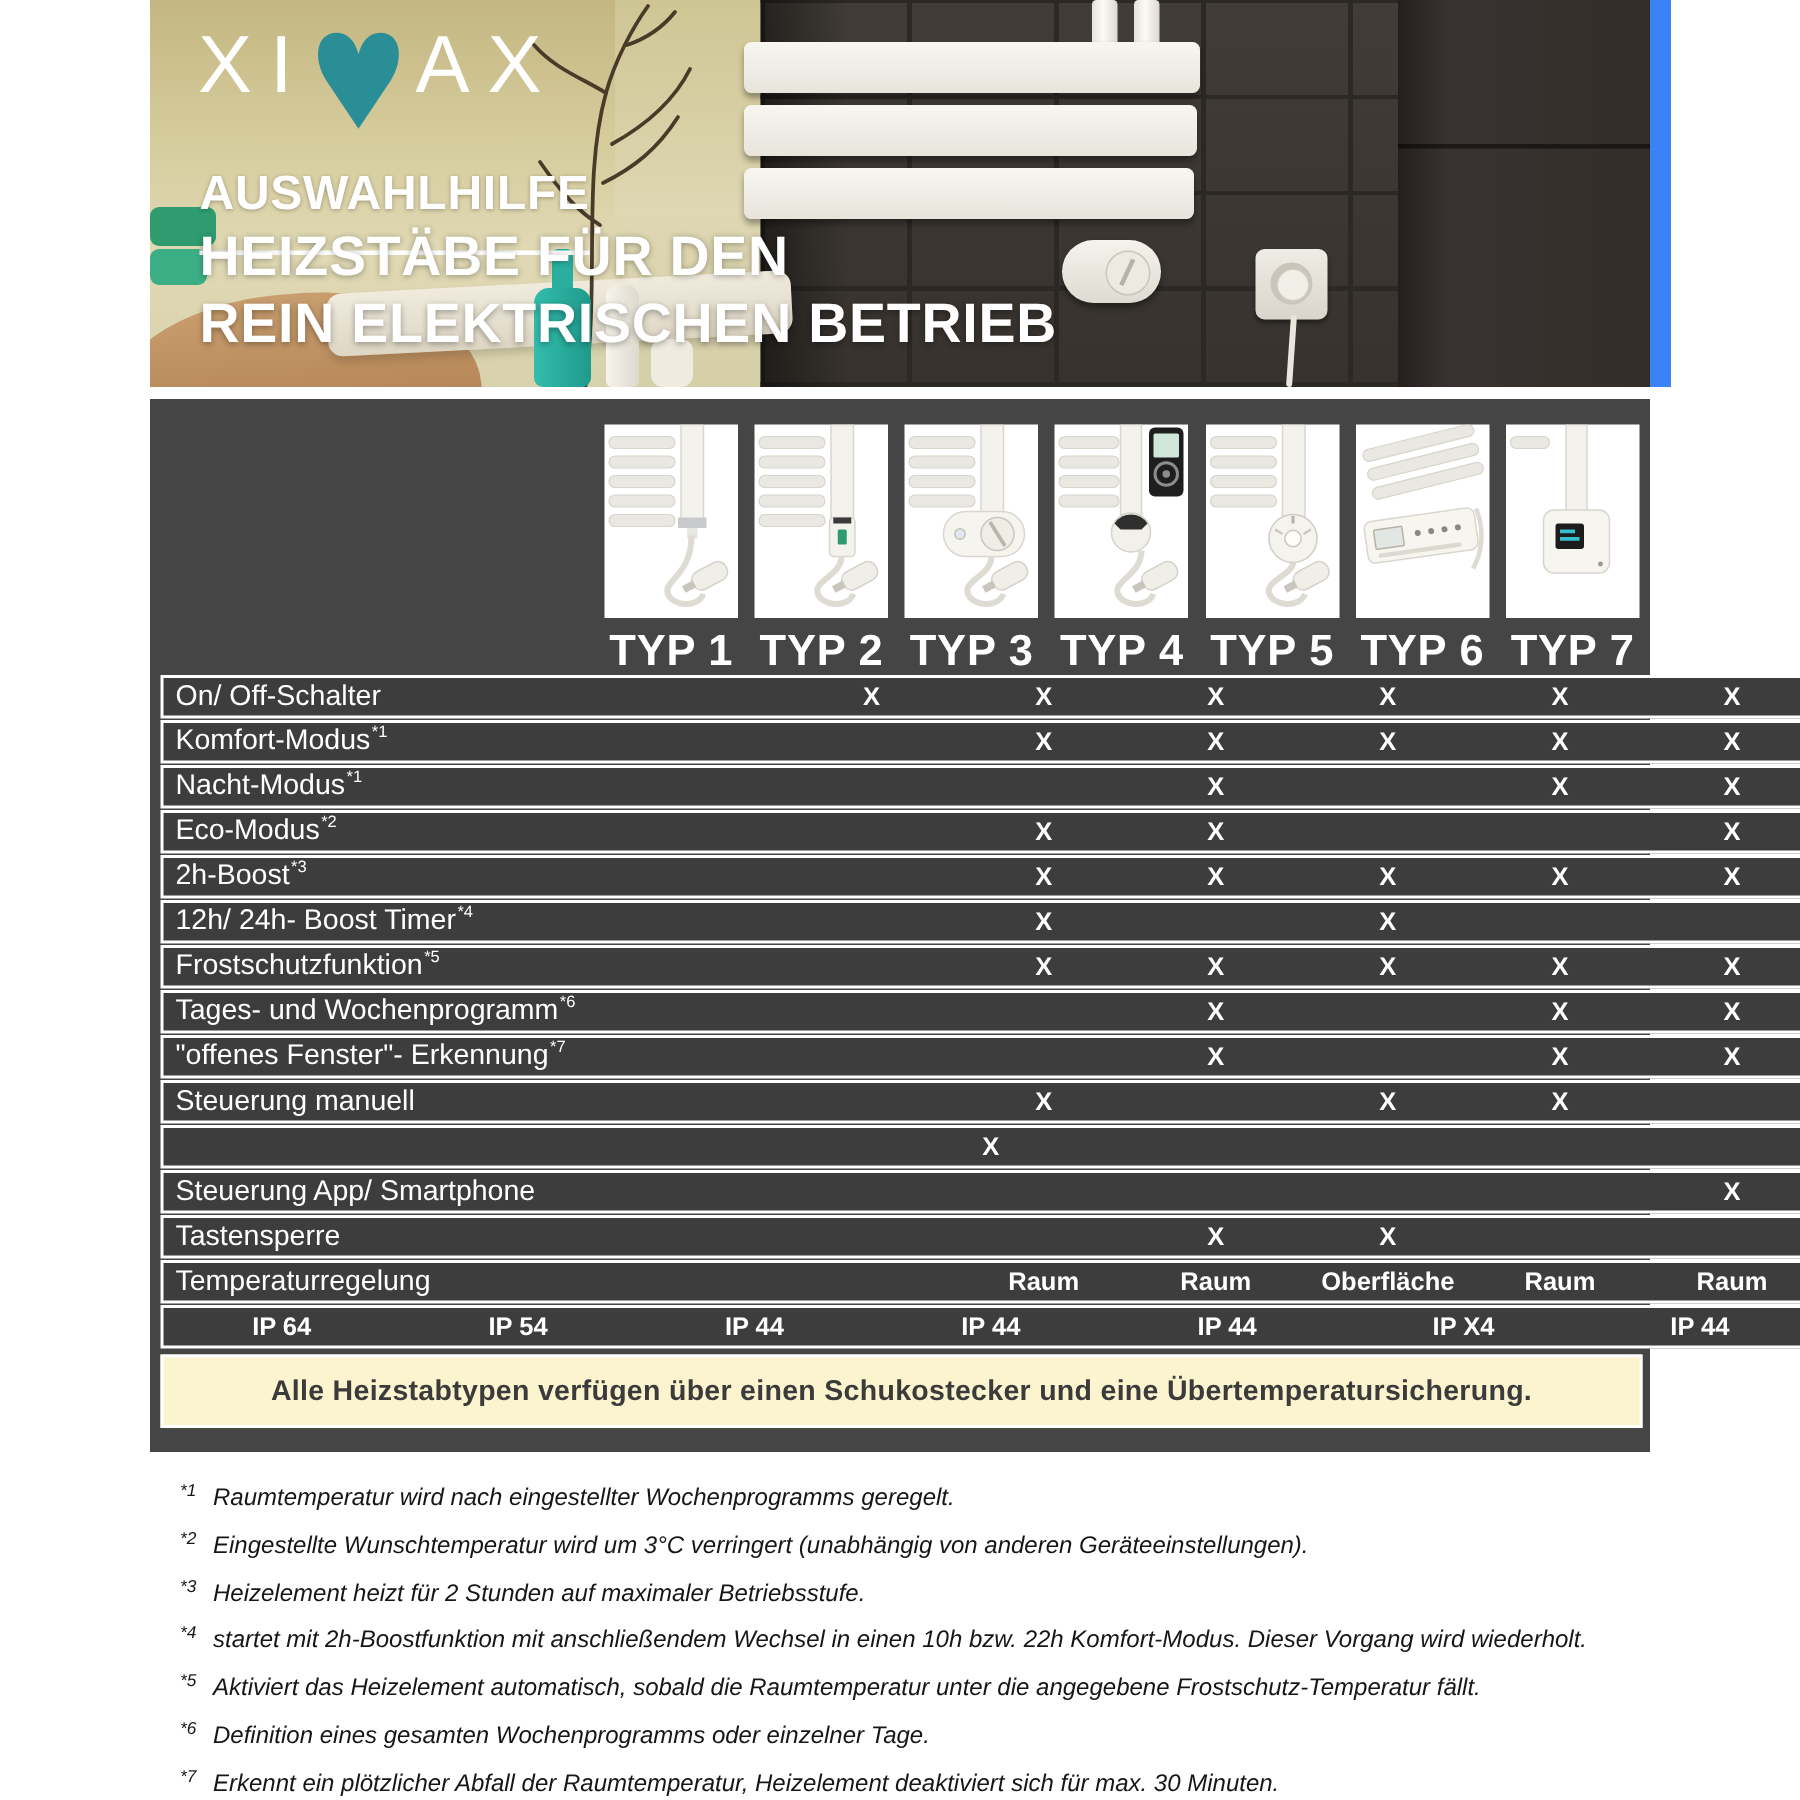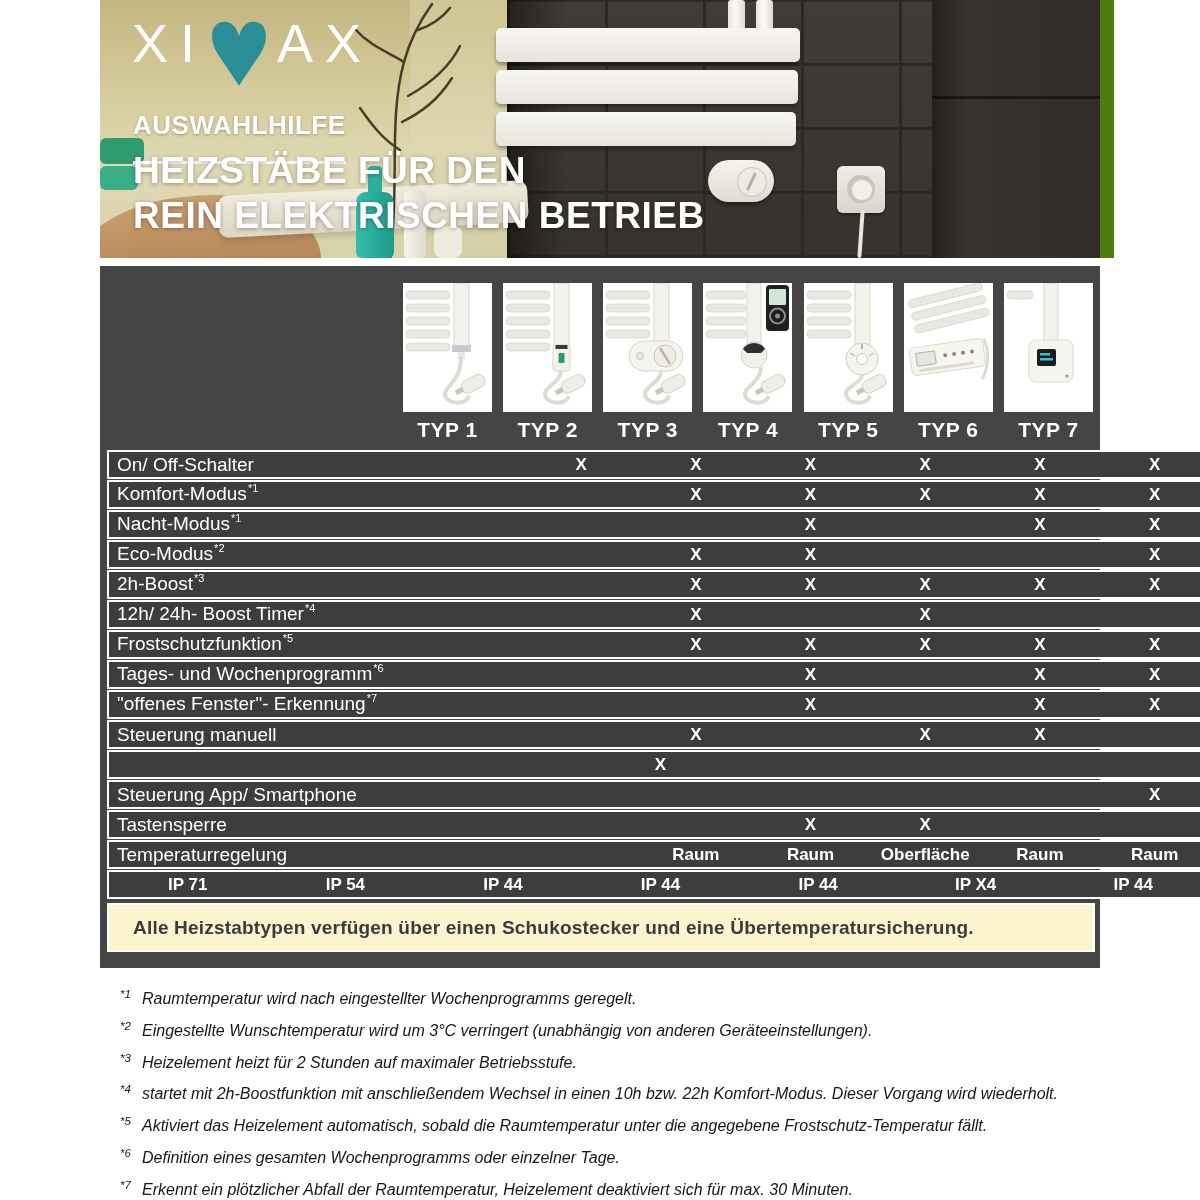--- a/index.html
+++ b/index.html
@@ -1,19 +1,19 @@
 <!DOCTYPE html>
 <html><head>
 <meta charset="utf-8">
 <style>
   html,body{margin:0;padding:0;}
   body{width:1200px;height:1200px;background:#ffffff;font-family:"Liberation Sans",sans-serif;position:relative;overflow:hidden;}
 
   
-  .hero{position:absolute;left:100px;top:0;width:1014px;height:258px;overflow:hidden;background:#4d7c0f;}
+  .hero{position:absolute;left:100px;top:0;width:1014px;height:258px;overflow:hidden;background:#3b82f6;}
   .hero-left{position:absolute;left:0;top:0;width:310px;height:258px;
     background:linear-gradient(180deg,#c3b682 0%,#d5cb9b 35%,#e0d9b4 65%,#d8d2ac 100%);}
   .hero-mid{position:absolute;left:310px;top:0;width:100px;height:258px;
     background:linear-gradient(180deg,#cfc594 0%,#ded7b2 55%,#d5cfa8 100%);}
   .hero-tiles{position:absolute;left:407px;top:0;width:593px;height:258px;
     background:
       linear-gradient(90deg,rgba(0,0,0,.45),rgba(0,0,0,0) 10%),
       repeating-linear-gradient(0deg,#2c2824 0 3px,rgba(0,0,0,0) 3px 64px),
       repeating-linear-gradient(90deg,#2c2824 0 3px,rgba(0,0,0,0) 3px 98px),
       linear-gradient(180deg,#413c37,#37322d);}
@@ -34,39 +34,39 @@
   .table-edge{position:absolute;left:118px;top:188px;width:310px;height:42px;border-radius:10px;background:linear-gradient(180deg,#f0ebdd,#ddd6c4);transform:rotate(-3deg);box-shadow:0 4px 6px rgba(0,0,0,.15);}
   .vase-teal-neck{position:absolute;left:268px;top:166px;width:14px;height:30px;background:#2aaf9f;border-radius:4px;}
   .vase-teal-body{position:absolute;left:256px;top:192px;width:38px;height:66px;background:linear-gradient(90deg,#33bdac,#1f9a8b);border-radius:10px 10px 6px 6px;}
   .vase-white{position:absolute;left:304px;top:190px;width:22px;height:68px;background:linear-gradient(90deg,#f7f4ec,#ddd9cd);border-radius:8px 8px 4px 4px;}
   .vase-jug{position:absolute;left:334px;top:226px;width:28px;height:32px;background:#efebe0;border-radius:8px;}
   .branch-svg{position:absolute;left:230px;top:0;width:220px;height:260px;}
 
   .logo{position:absolute;left:32px;top:16px;display:flex;align-items:flex-start;color:#ffffff;
     font-size:54px;font-weight:500;letter-spacing:12px;line-height:1;}
   .logo-m{width:72px;height:72px;margin:0 2px 0 -4px;}
-  .eyebrow{position:absolute;left:33px;top:110px;color:#fff;font-size:26px;font-weight:bold;letter-spacing:.5px;
+  .eyebrow{position:absolute;left:33px;top:110px;color:#fff;font-size:32px;font-weight:bold;letter-spacing:.5px;
     border-bottom:3px solid #fff;padding-bottom:20px;text-shadow:0 1px 3px rgba(0,0,0,.3);}
   .hero-title{position:absolute;left:33px;top:148px;color:#fff;font-size:37px;font-weight:bold;line-height:45px;
     letter-spacing:.5px;text-shadow:0 1px 4px rgba(0,0,0,.35);}
 
   
   .panel{position:absolute;left:100px;top:266px;width:1000px;height:702px;background:#454545;}
   .thumbs{position:absolute;left:303px;top:17px;width:690px;height:129px;display:flex;justify-content:space-between;}
   .thumb{width:89px;height:129px;background:#ffffff;overflow:hidden;}
   .colheads{position:absolute;left:303px;top:152px;width:690px;display:flex;justify-content:space-between;}
-  .colhead{width:89px;text-align:center;color:#fff;font-size:21px;font-weight:bold;letter-spacing:.5px;}
+  .colhead{width:89px;text-align:center;color:#fff;font-size:29px;font-weight:bold;letter-spacing:.5px;}
   .rows{position:absolute;left:7px;top:184px;width:1107px;}
   .trow{box-sizing:border-box;border:2px solid #ffffff;background:#3d3d3d;height:29px;margin-bottom:1px;
     display:flex;align-items:center;color:#ffffff;}
   .tlabel{width:292px;padding-left:8px;font-size:19px;white-space:nowrap;}
   .tlabel sup{font-size:11px;position:relative;top:-1px;left:1px;}
   .tcell{flex:1;text-align:center;font-size:17px;font-weight:bold;}
   .note{position:absolute;left:7px;top:637px;width:988px;height:49px;box-sizing:border-box;border:2px solid #ffffff;
-    background:#fcf4cf;display:flex;align-items:center;justify-content:flex-start;padding-left:24px;}
+    background:#fcf4cf;display:flex;align-items:center;justify-content:center;}
   .note span{font-size:19px;font-weight:bold;color:#3b3b3b;letter-spacing:.2px;}
 
   
   .footnotes{position:absolute;left:120px;top:988px;width:980px;color:#161616;}
   .fn{font-style:italic;font-size:16px;margin-bottom:11.5px;white-space:nowrap;}
   .fn .fnm{font-size:11.5px;display:inline-block;width:22px;font-style:italic;}
 </style>
 </head>
 <body>
 
@@ -379,21 +379,21 @@
         <div class="tlabel"><span>Temperaturregelung</span></div>
         <div class="tcell"><span></span></div>
         <div class="tcell"><span></span></div>
         <div class="tcell"><span>Raum</span></div>
         <div class="tcell"><span>Raum</span></div>
         <div class="tcell"><span>Oberfläche</span></div>
         <div class="tcell"><span>Raum</span></div>
         <div class="tcell"><span>Raum</span></div>
       </div>
       <div class="trow">
-        <div class="tcell"><span>IP 71</span></div>
+        <div class="tcell"><span>IP 64</span></div>
         <div class="tcell"><span>IP 54</span></div>
         <div class="tcell"><span>IP 44</span></div>
         <div class="tcell"><span>IP 44</span></div>
         <div class="tcell"><span>IP 44</span></div>
         <div class="tcell"><span>IP X4</span></div>
         <div class="tcell"><span>IP 44</span></div>
       </div>
     </div>
   <div class="note">
     <span>Alle Heizstabtypen verfügen über einen Schukostecker und eine Übertemperatursicherung.</span>

